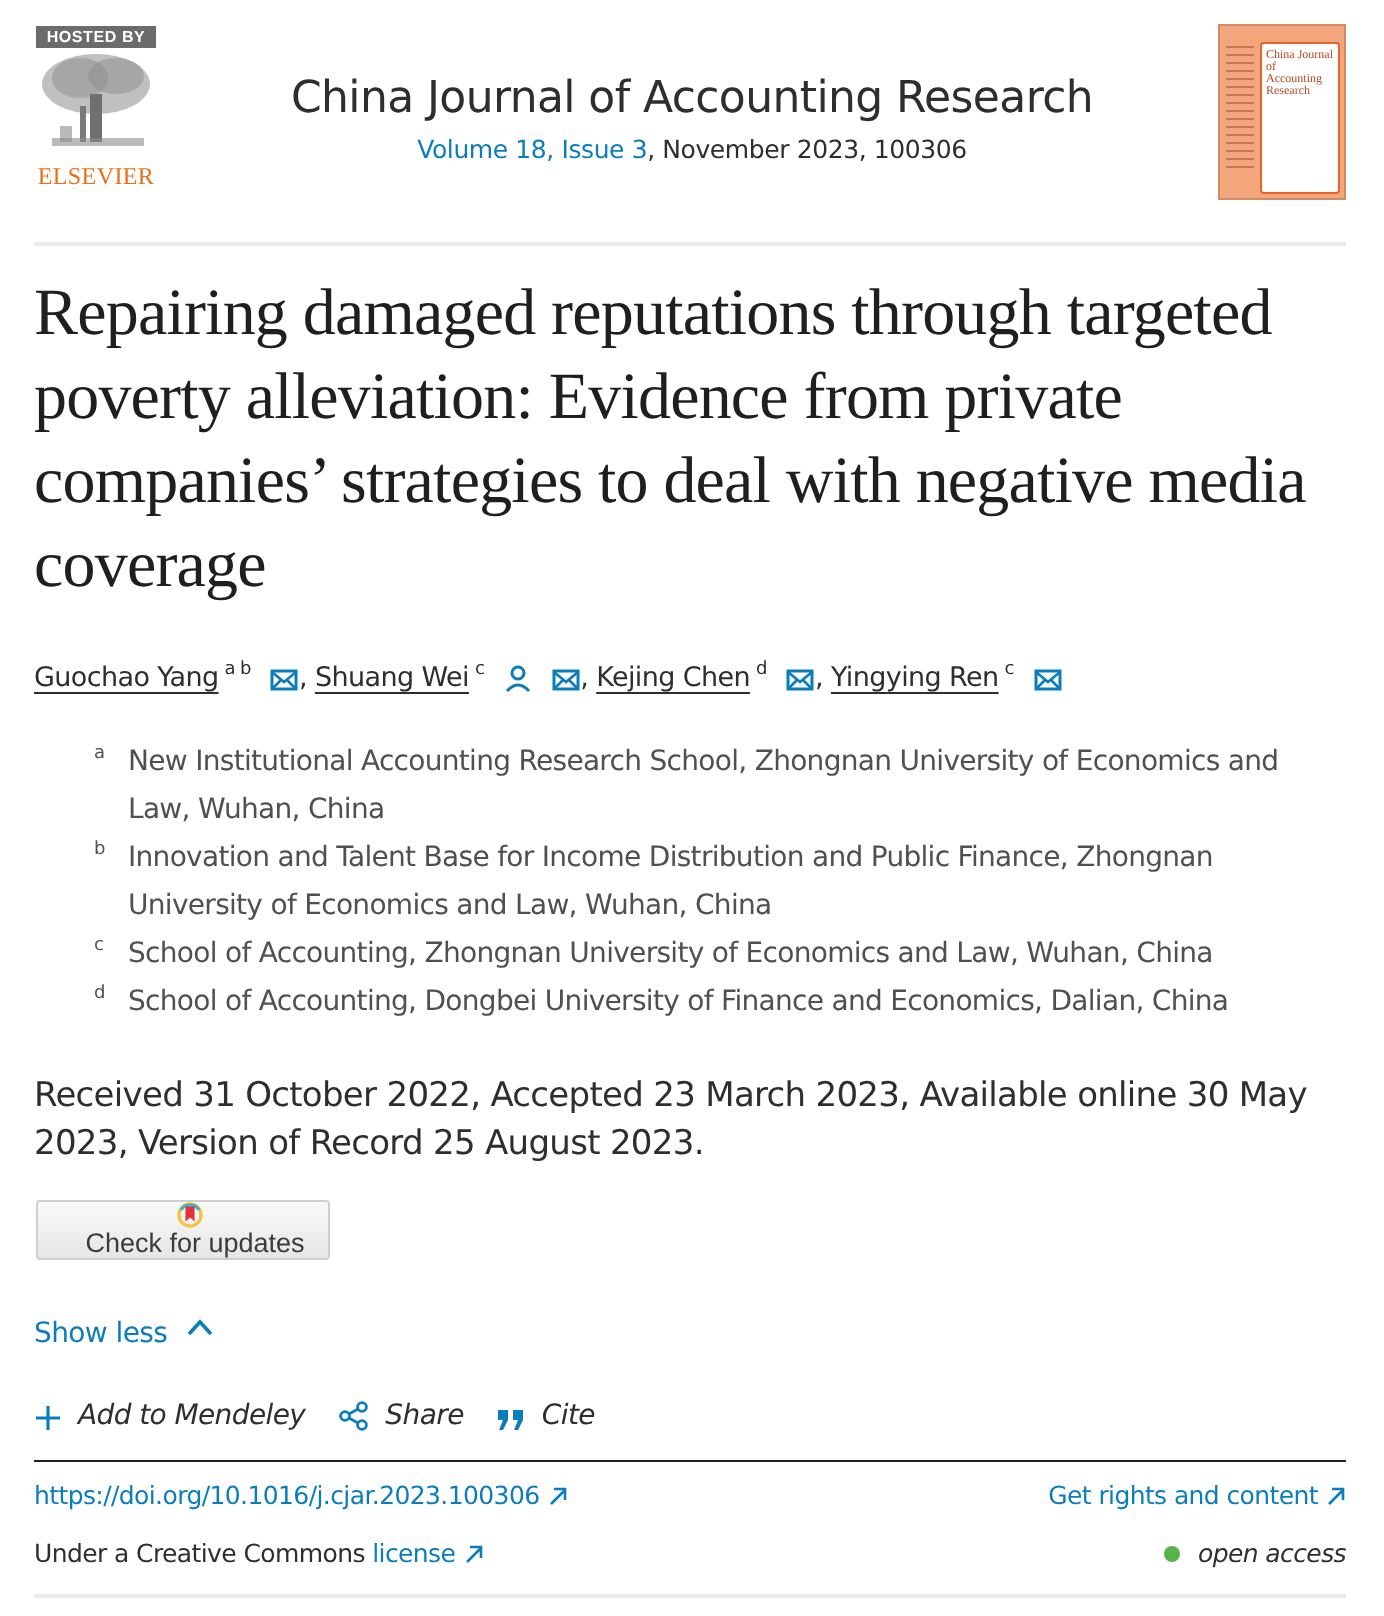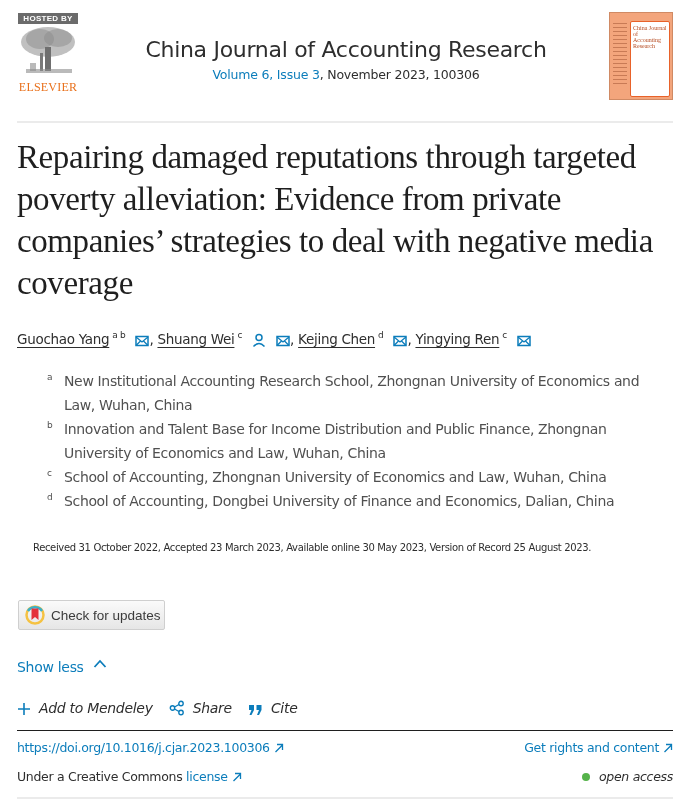--- a/index.html
+++ b/index.html
@@ -29,23 +29,23 @@
 
     .authors { position: absolute; left: 17px; top: 325px; font-size: 13.5px; line-height: 20px; color: #2e2e2e; font-family: "DejaVu Sans", sans-serif; white-space: nowrap; letter-spacing: -0.3px; }
     .author { color: #2e2e2e; text-decoration: underline; text-underline-offset: 3px; text-decoration-thickness: 1px; }
     .sup { font-size: 9px; vertical-align: 6px; margin-left: 3px; }
     .icon-inline { display: inline-block; vertical-align: -3px; margin-left: 6px; }
 
     .affiliations { position: absolute; left: 47px; top: 369px; width: 620px; font-size: 14px; line-height: 24px; color: #505050; font-family: "DejaVu Sans", sans-serif; letter-spacing: -0.35px; }
     .aff { position: relative; padding-left: 17px; }
     .aff-label { position: absolute; left: 0; top: -4px; font-size: 9px; color: #505050; }
 
-    .dates { position: absolute; left: 17px; top: 536px; width: 660px; font-size: 10px; line-height: 24px; color: #2e2e2e; font-family: "DejaVu Sans", sans-serif; letter-spacing: -0.35px; margin-left: 16px; }
-
-    .check-updates { position: absolute; left: 18px; top: 600px; width: 147px; height: 30px; border: 1px solid #cfcfcf; border-radius: 2px; background: linear-gradient(#fafafa, #e6e6e6); display: flex; align-items: center; padding-left: 6px; }
+    .dates { position: absolute; left: 17px; top: 536px; width: 660px; font-size: 17px; line-height: 24px; color: #2e2e2e; font-family: "DejaVu Sans", sans-serif; letter-spacing: -0.35px; }
+
+    .check-updates { position: absolute; left: 18px; top: 600px; width: 147px; height: 30px; border: 1px solid #cfcfcf; border-radius: 2px; background: linear-gradient(#fafafa, #e6e6e6); display: flex; align-items: center; padding-left: 6px; flex-direction: column; }
     .check-updates .cu-label { font-family: "Liberation Sans", sans-serif; font-size: 13.5px; color: #3b3b3b; margin-left: 6px; }
 
     .show-less { position: absolute; left: 17px; top: 659px; font-size: 14px; color: #0c7dbb; font-family: "DejaVu Sans", sans-serif; display: flex; letter-spacing: -0.3px; }
     .show-less svg { margin-left: 9px; }
 
     .actions { position: absolute; left: 17px; top: 700px; display: flex; align-items: center; font-size: 14px; font-family: "DejaVu Sans", sans-serif; color: #2e2e2e; letter-spacing: -0.3px; }
     .action { display: flex; align-items: flex-end; margin-right: 16px; font-style: italic; }
     .action svg { margin-right: 8px; }
 
     .divider-mid { position: absolute; left: 17px; top: 730px; width: 656px; height: 1px; background: #1f1f1f; }
@@ -79,21 +79,21 @@
         <rect x="8" y="44" width="46" height="4" opacity="0.6"></rect>
         <rect x="12" y="38" width="6" height="8" opacity="0.6"></rect>
       </g>
     </svg>
     <div class="elsevier-word">ELSEVIER</div>
   </div>
 
   <div class="journal-block">
     <div class="journal-title">China Journal of Accounting Research</div>
     <div class="journal-meta">
-      <a>Volume 6</a><a style="color:#0c7dbb">, </a><a>Issue 3</a><span>, November 2023, 100306</span>
+      <a>Volume 18</a><a style="color:#0c7dbb">, </a><a>Issue 3</a><span>, November 2023, 100306</span>
     </div>
   </div>
 
   <div class="cover">
     <div class="cover-lines">
       <i></i>
         <i></i>
         <i></i>
         <i></i>
         <i></i>

